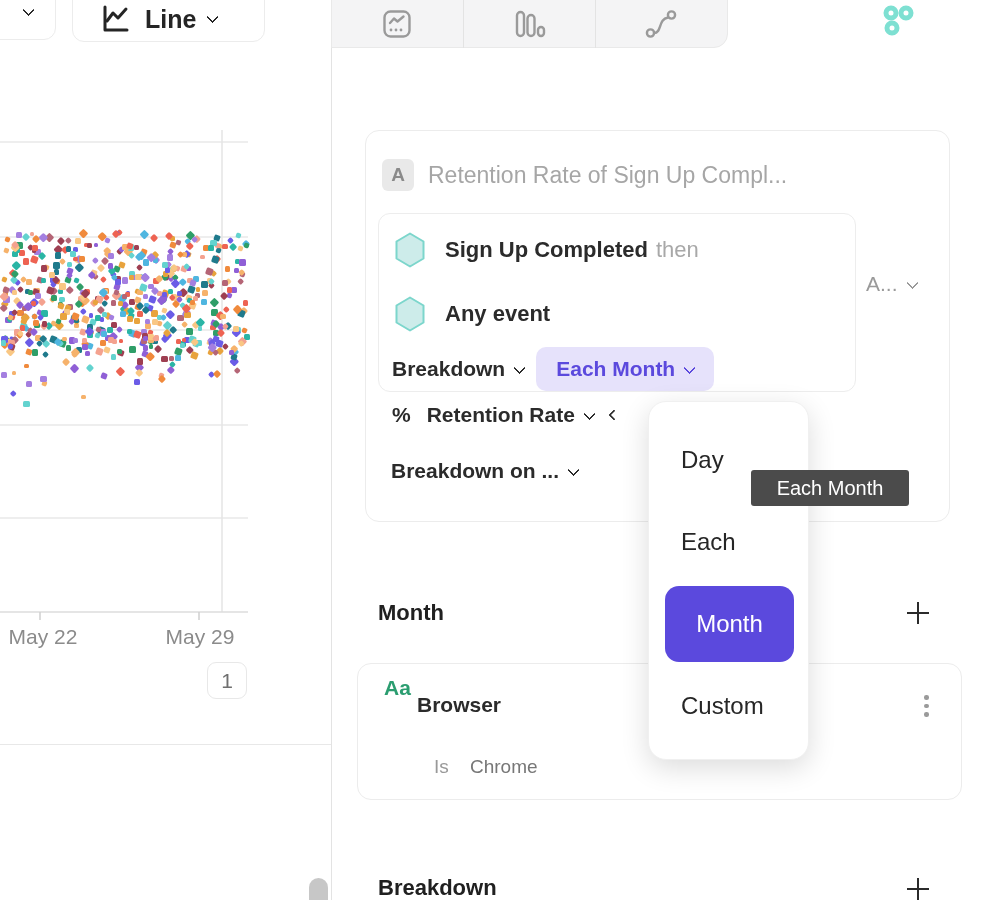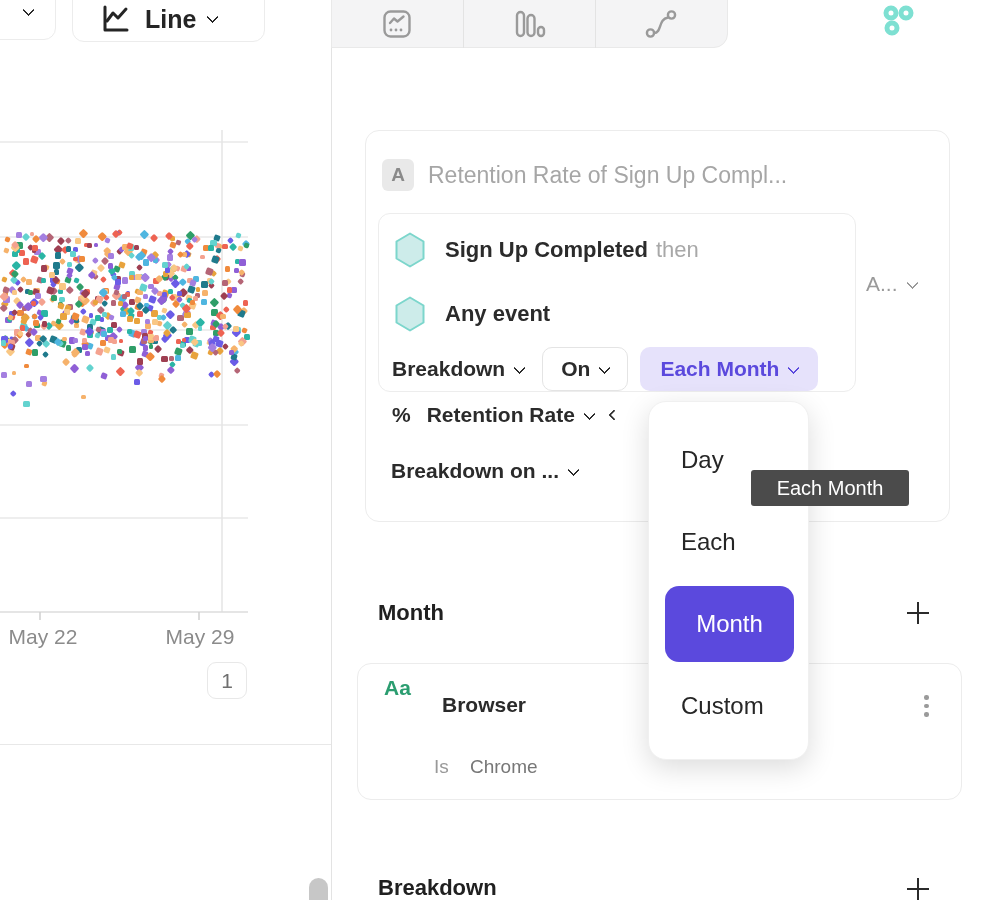--- a/index.html
+++ b/index.html
@@ -95,21 +95,21 @@
   .tooltip { position:absolute; left:751px; top:470px; width:158px; height:36px; background:#4b4b4b;
              color:#fff; font-size:20px; display:flex; align-items:center; justify-content:center;
              border-radius:3px; z-index:30; }
 
   
   .sechead { position:absolute; font-size:22px; font-weight:700; color:#202020; }
   .fhead { left:378px; top:600px; }
   .fplus { position:absolute; left:906px; top:601px; }
   .fcard { left:357px; top:663px; width:605px; height:137px; border-radius:14px; }
   .fcard .aa { position:absolute; left:26px; top:12px; color:#2b9d70; font-size:21px; font-weight:700; }
-  .fcard .prop { position:absolute; left:84px; top:29px; font-size:21px; font-weight:700; color:#2b2b2b; cursor:pointer; }
+  .fcard .prop { position:absolute; left:59px; top:29px; font-size:21px; font-weight:700; color:#2b2b2b; cursor:pointer; }
   .fcard .kebab { position:absolute; left:566px; top:31px; }
   .fcard .op { position:absolute; left:76px; top:92px; font-size:19px; color:#999; cursor:pointer; }
   .fcard .val { position:absolute; left:112px; top:92px; font-size:19px; color:#777; cursor:pointer; }
   .bhead { left:378px; top:875px; }
   .bplus { position:absolute; left:906px; top:877px; }
 </style>
 </head>
 <body>
 
 <div id="app">
@@ -739,24 +739,20 @@
           <polygon points="15,1.5 28.5,9.5 28.5,26.5 15,34.5 1.5,26.5 1.5,9.5" fill="#cdecea" stroke="#7cd6cc" stroke-width="2" stroke-linejoin="round"></polygon>
         </svg>
         <span class="ename">Sign Up Completed</span>
         <span class="ethen">then</span>
       </div>
       <div class="ctrlrow">
         <span class="ret-dd">
           <span>Breakdown</span>
           <span class="chev"></span>
         </span>
-        <span class="on-btn">
-          <span>On</span>
-          <span class="chev"></span>
-        </span>
         <span class="interval-chip">
           <span>Each Month</span>
           <span class="chev"></span>
         </span>
       </div>
     </div>
 
     <span class="seg-dd">
       <span>A...</span>
       <span class="chev"></span>

